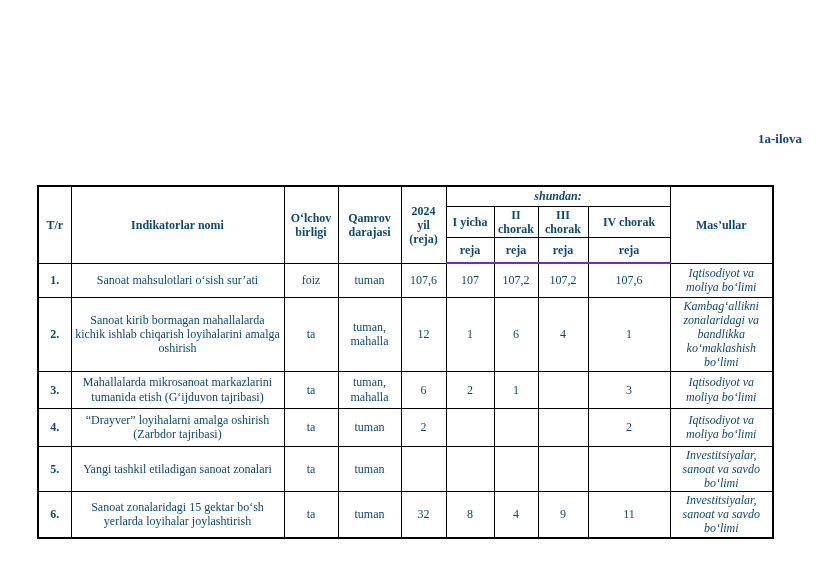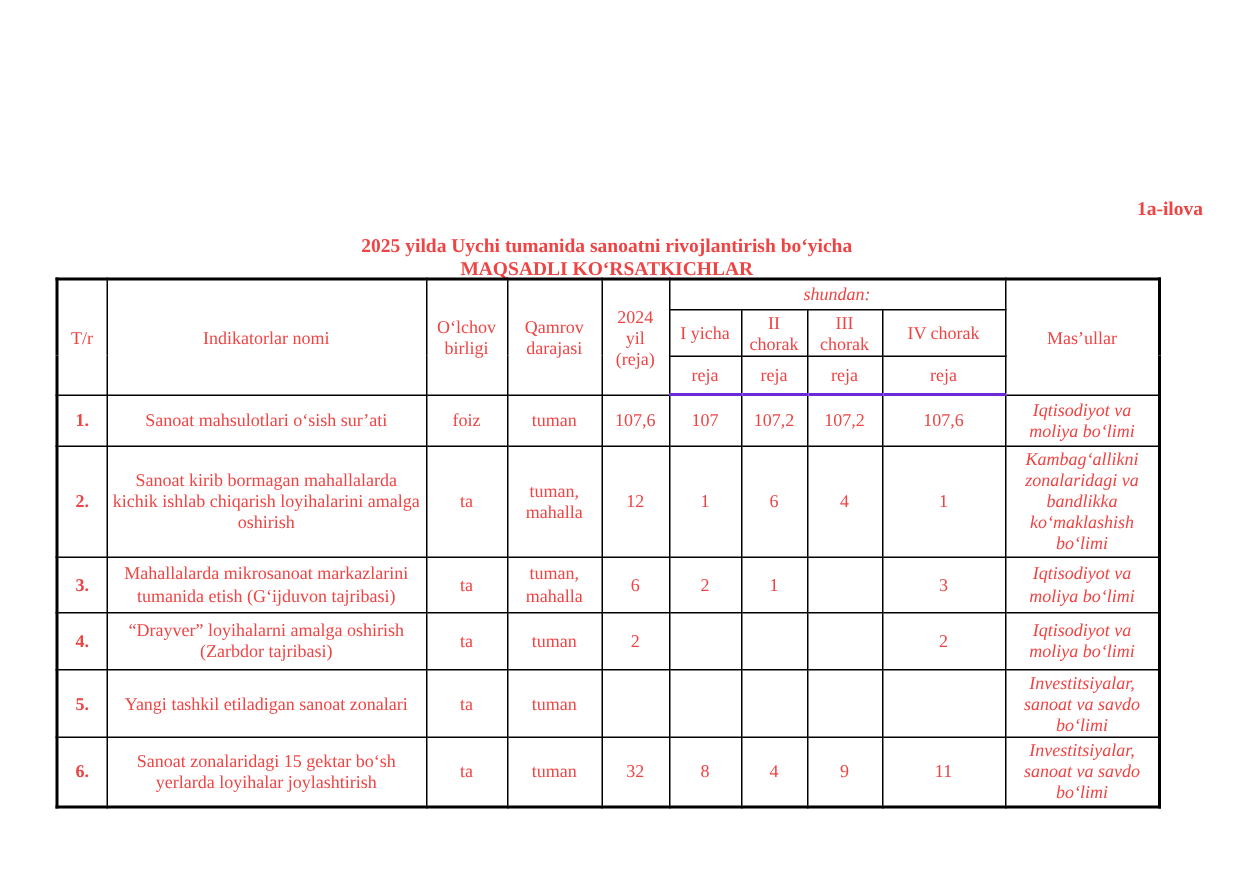--- a/index.html
+++ b/index.html
@@ -1,21 +1,21 @@
 <!DOCTYPE html>
 <html><head>
 <meta charset="utf-8">
 <style>
   html, body { margin:0; padding:0; background:#ffffff; }
   .page {
     position:relative;
     width:826px; height:582px;
     background:#ffffff;
     font-family:"Liberation Serif", serif;
-    color:#ef4444;
+    color:#0c4a6e;
     overflow:hidden;
   }
   .annex {
     position:absolute;
     top:131px; right:24px;
     font-weight:bold;
     font-size:13px;
   }
   .title-block {
     position:absolute;
@@ -35,21 +35,21 @@
   }
   table.main th, table.main td {
     border:1px solid #000;
     text-align:center;
     vertical-align:middle;
     padding:1px 3px;
     font-size:12px;
     line-height:1.18;
     overflow:hidden;
   }
-  table.main th { font-weight:normal;margin-left:40px; }
+  table.main th { font-weight:bold;margin-left:40px; }
   tr.h-shundan { height:20px; }
   tr.h-chorak  { height:30px; }
   tr.h-reja    { height:26px; }
   tr.h-reja th { border-bottom:2px solid #6d28d9; }
   th.shundan { font-style:italic; font-weight:normal; }
   td.ind { text-align:left; font-size:12.5px; }
   td.ind.bold { font-weight:normal; }
   td.num { font-weight:bold; }
   td.resp { font-style:italic; font-size:12px; }
   tr.r1 { height:34px; }
@@ -59,24 +59,20 @@
   tr.r5 { height:45px; }
   tr.r6 { height:40px; }
 </style>
 </head>
 <body>
 
 <div class="page">
 
   <div class="annex">1a-ilova</div>
 
-  <div class="title-block">
-    <div>2025 yilda Uychi tumanida sanoatni rivojlantirish bo‘yicha</div>
-    <div>MAQSADLI KO‘RSATKICHLAR</div>
-  </div>
 
   <table class="main">
     <colgroup>
       <col style="width:33px">
       <col style="width:213px">
       <col style="width:54px">
       <col style="width:63px">
       <col style="width:45px">
       <col style="width:48px">
       <col style="width:44px">

